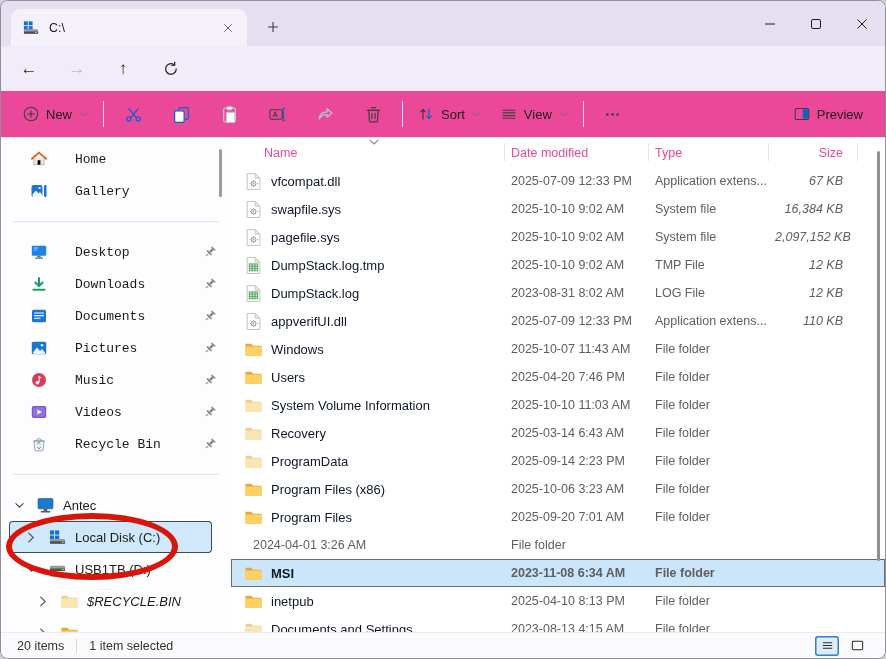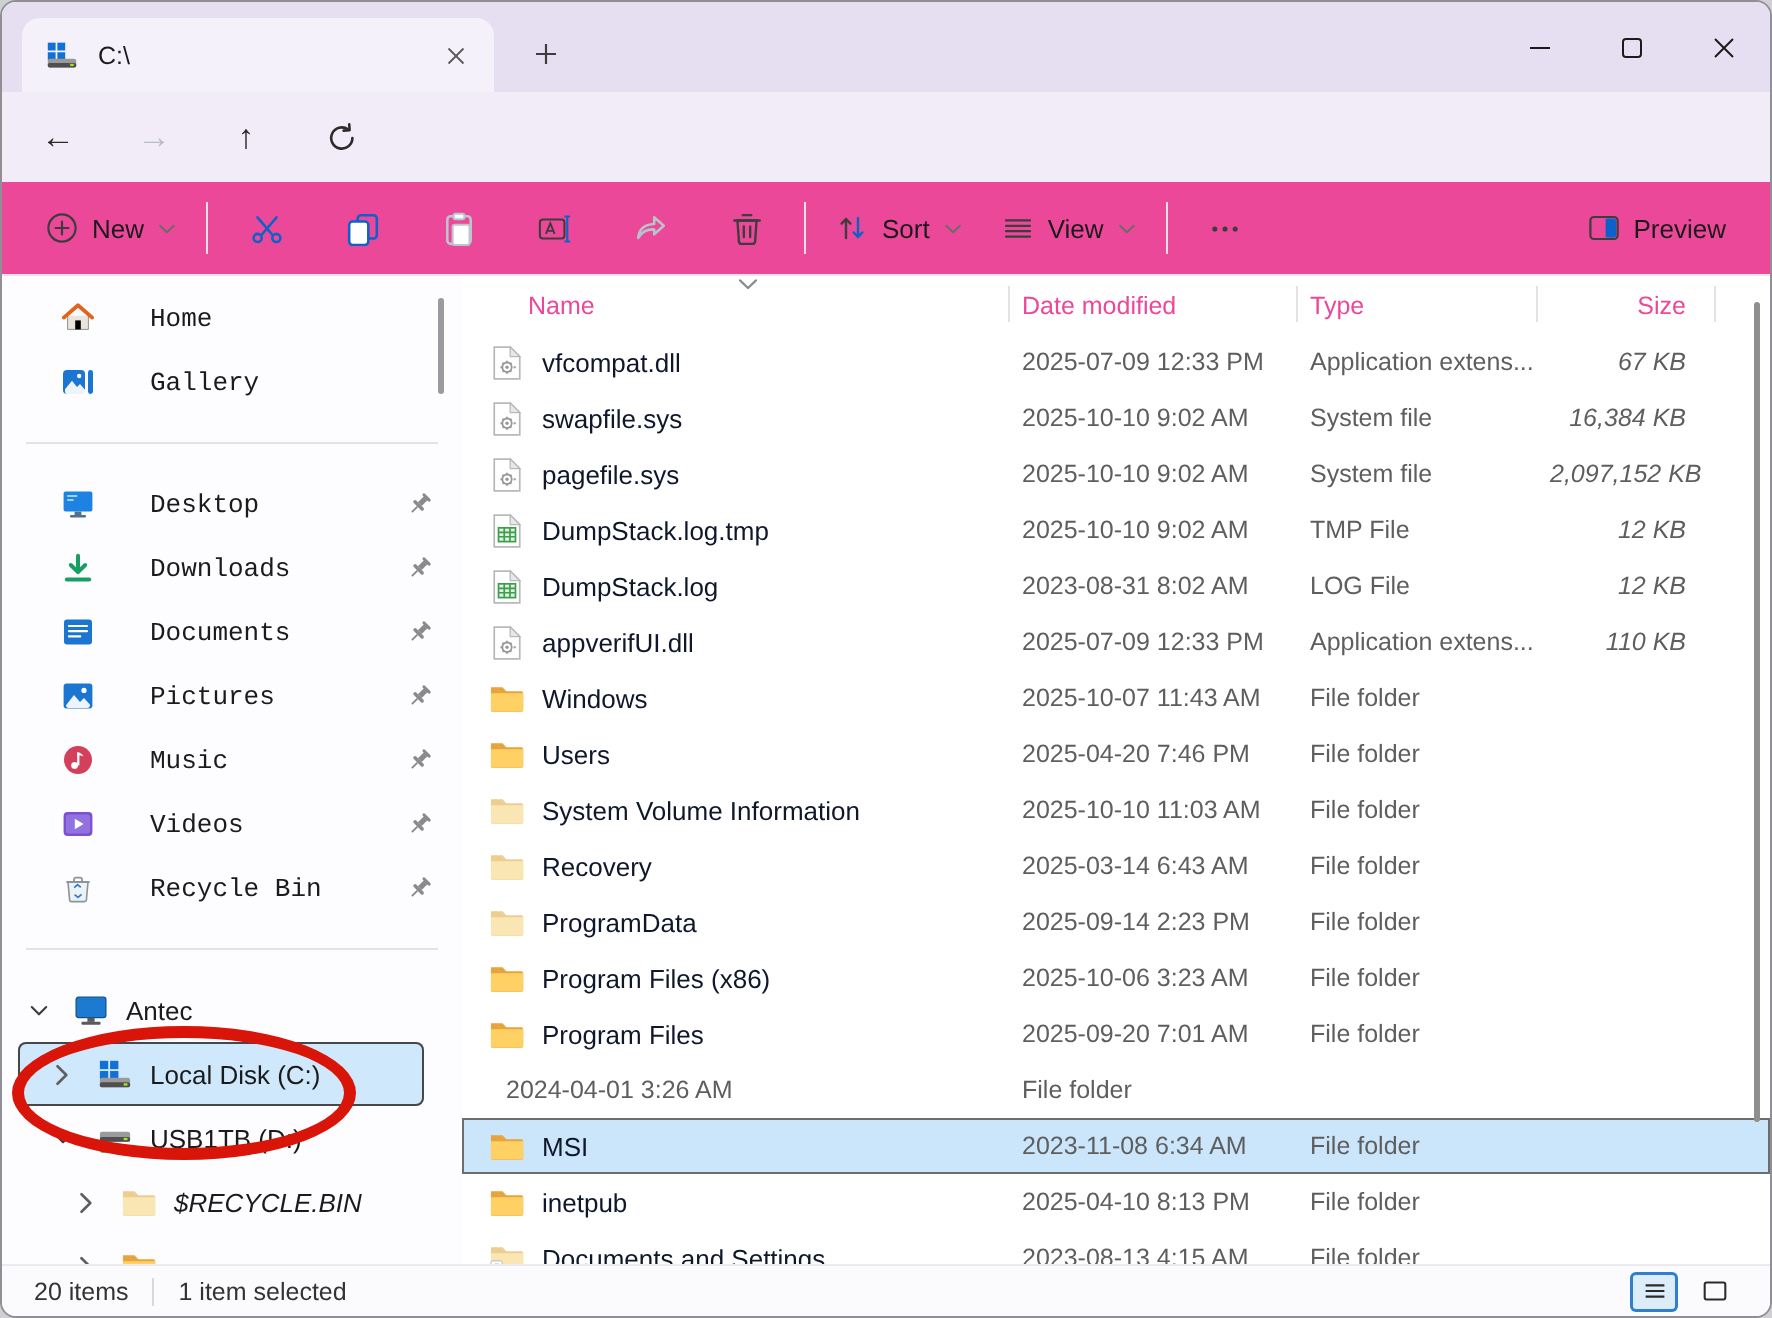--- a/index.html
+++ b/index.html
@@ -74,21 +74,21 @@
   .hcell.hname { padding-left:19px; }
   .hcell.hsize { text-align:right; padding-right:8px; }
   .hsort { position:absolute; left:138px; top:1px; width:10px; height:7px; }
   .hsep { position:absolute; top:5px; width:1px; height:18px; background:#e3e3e3; }
   .rows { position:relative; }
   .row { height:28px; font-size:12.5px; color:#5e5e5e; }
   .row .cname { display:flex; align-items:center; gap:9px; font-size:13px; color:#0f172a; overflow:hidden; white-space:nowrap; }
   .row .cname .icn { width:17px; height:17px; flex:0 0 17px; }
   .row .ccell { padding-left:8px; white-space:nowrap; overflow:hidden; }
   .row .csize { text-align:right; padding-right:8px;font-style:italic; }
-  .row.selected { background:#cbe6fa; box-shadow:inset 0 0 0 1px #6d6d6d; }
+  .row.selected { background:#cbe6fa; box-shadow:inset 0 0 0 1px #6d6d6d;font-weight:bold; }
   .main-scroll { position:absolute; right:5px; top:13px; width:3px; height:410px; background:#8f8f8f; border-radius:2px; }
 
   
   .statusbar { position:absolute; left:0; right:0; bottom:0; height:26px; background:#fbfafd;
                border-top:1px solid #eceaf0; display:flex; align-items:center; padding:0 16px;
                font-size:12.5px; color:#333; }
   .stsep { width:1px; height:14px; background:#d8d8d8; margin:0 12px; }
   .viewtoggles { margin-left:auto; display:flex; gap:6px; align-items:center; }
   .vbtn { width:24px; height:20px; display:flex; align-items:center; justify-content:center; border-radius:3px; }
   .vbtn .icn { width:15px; height:15px; }

